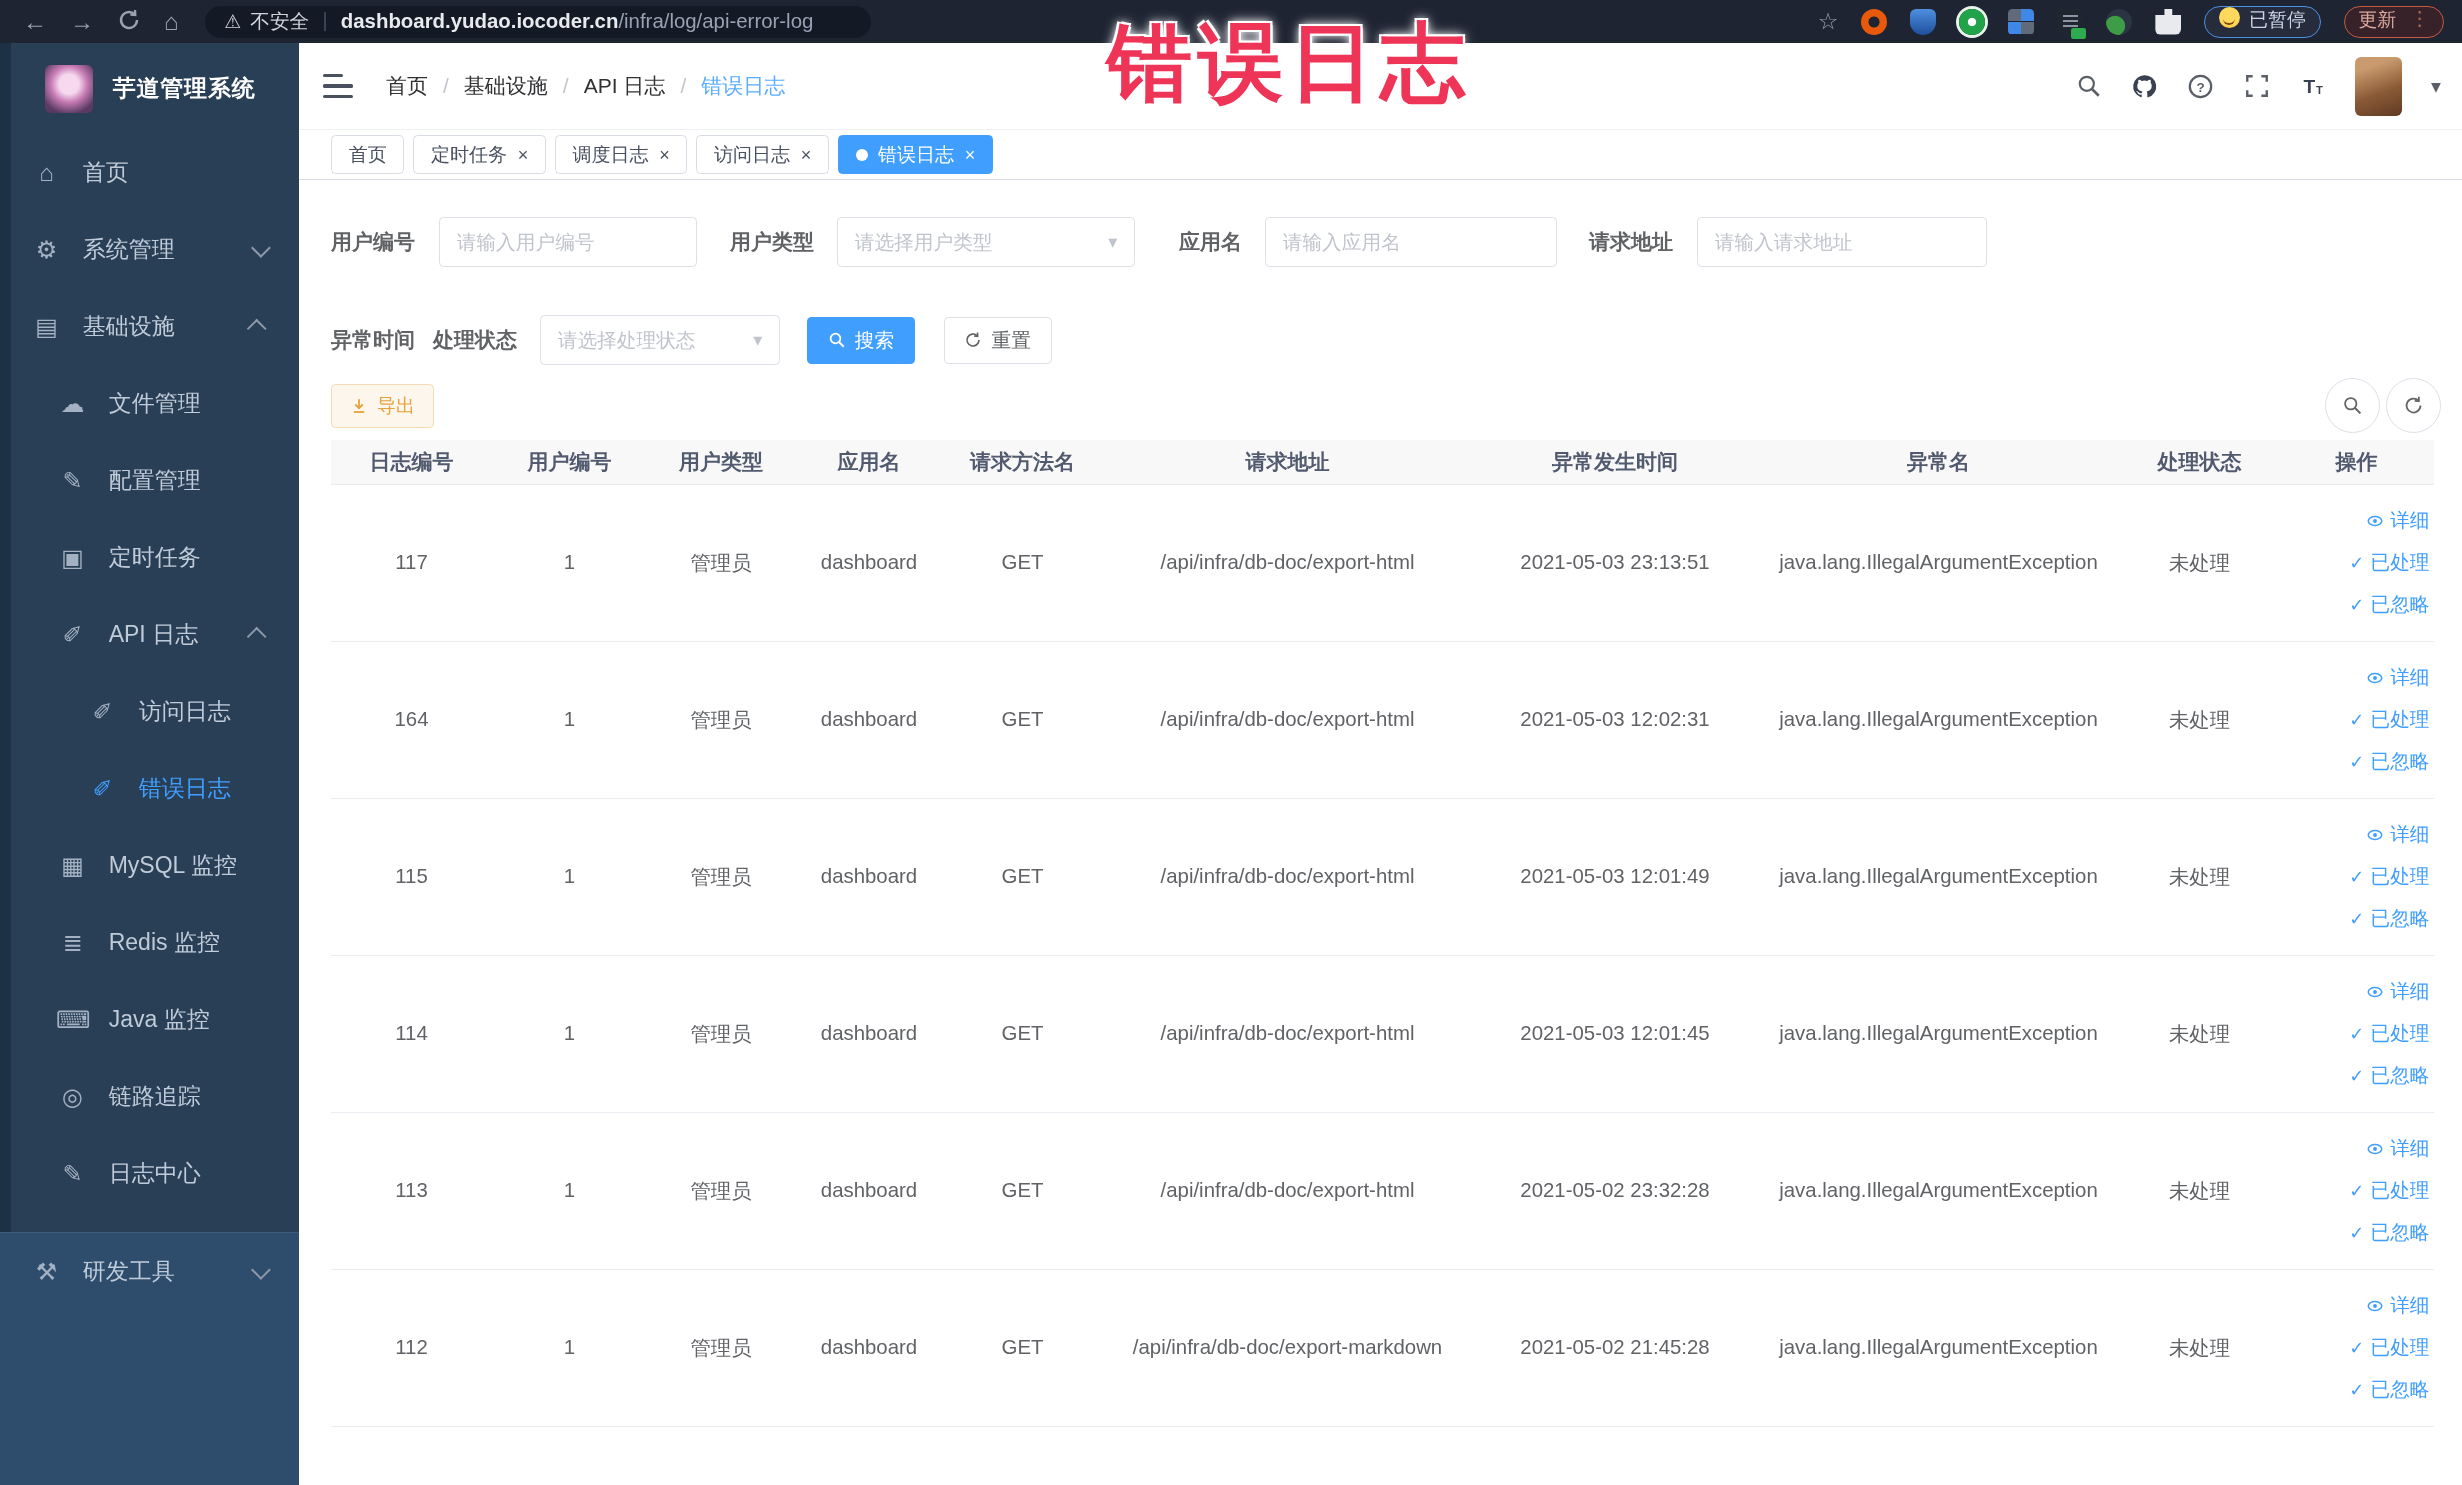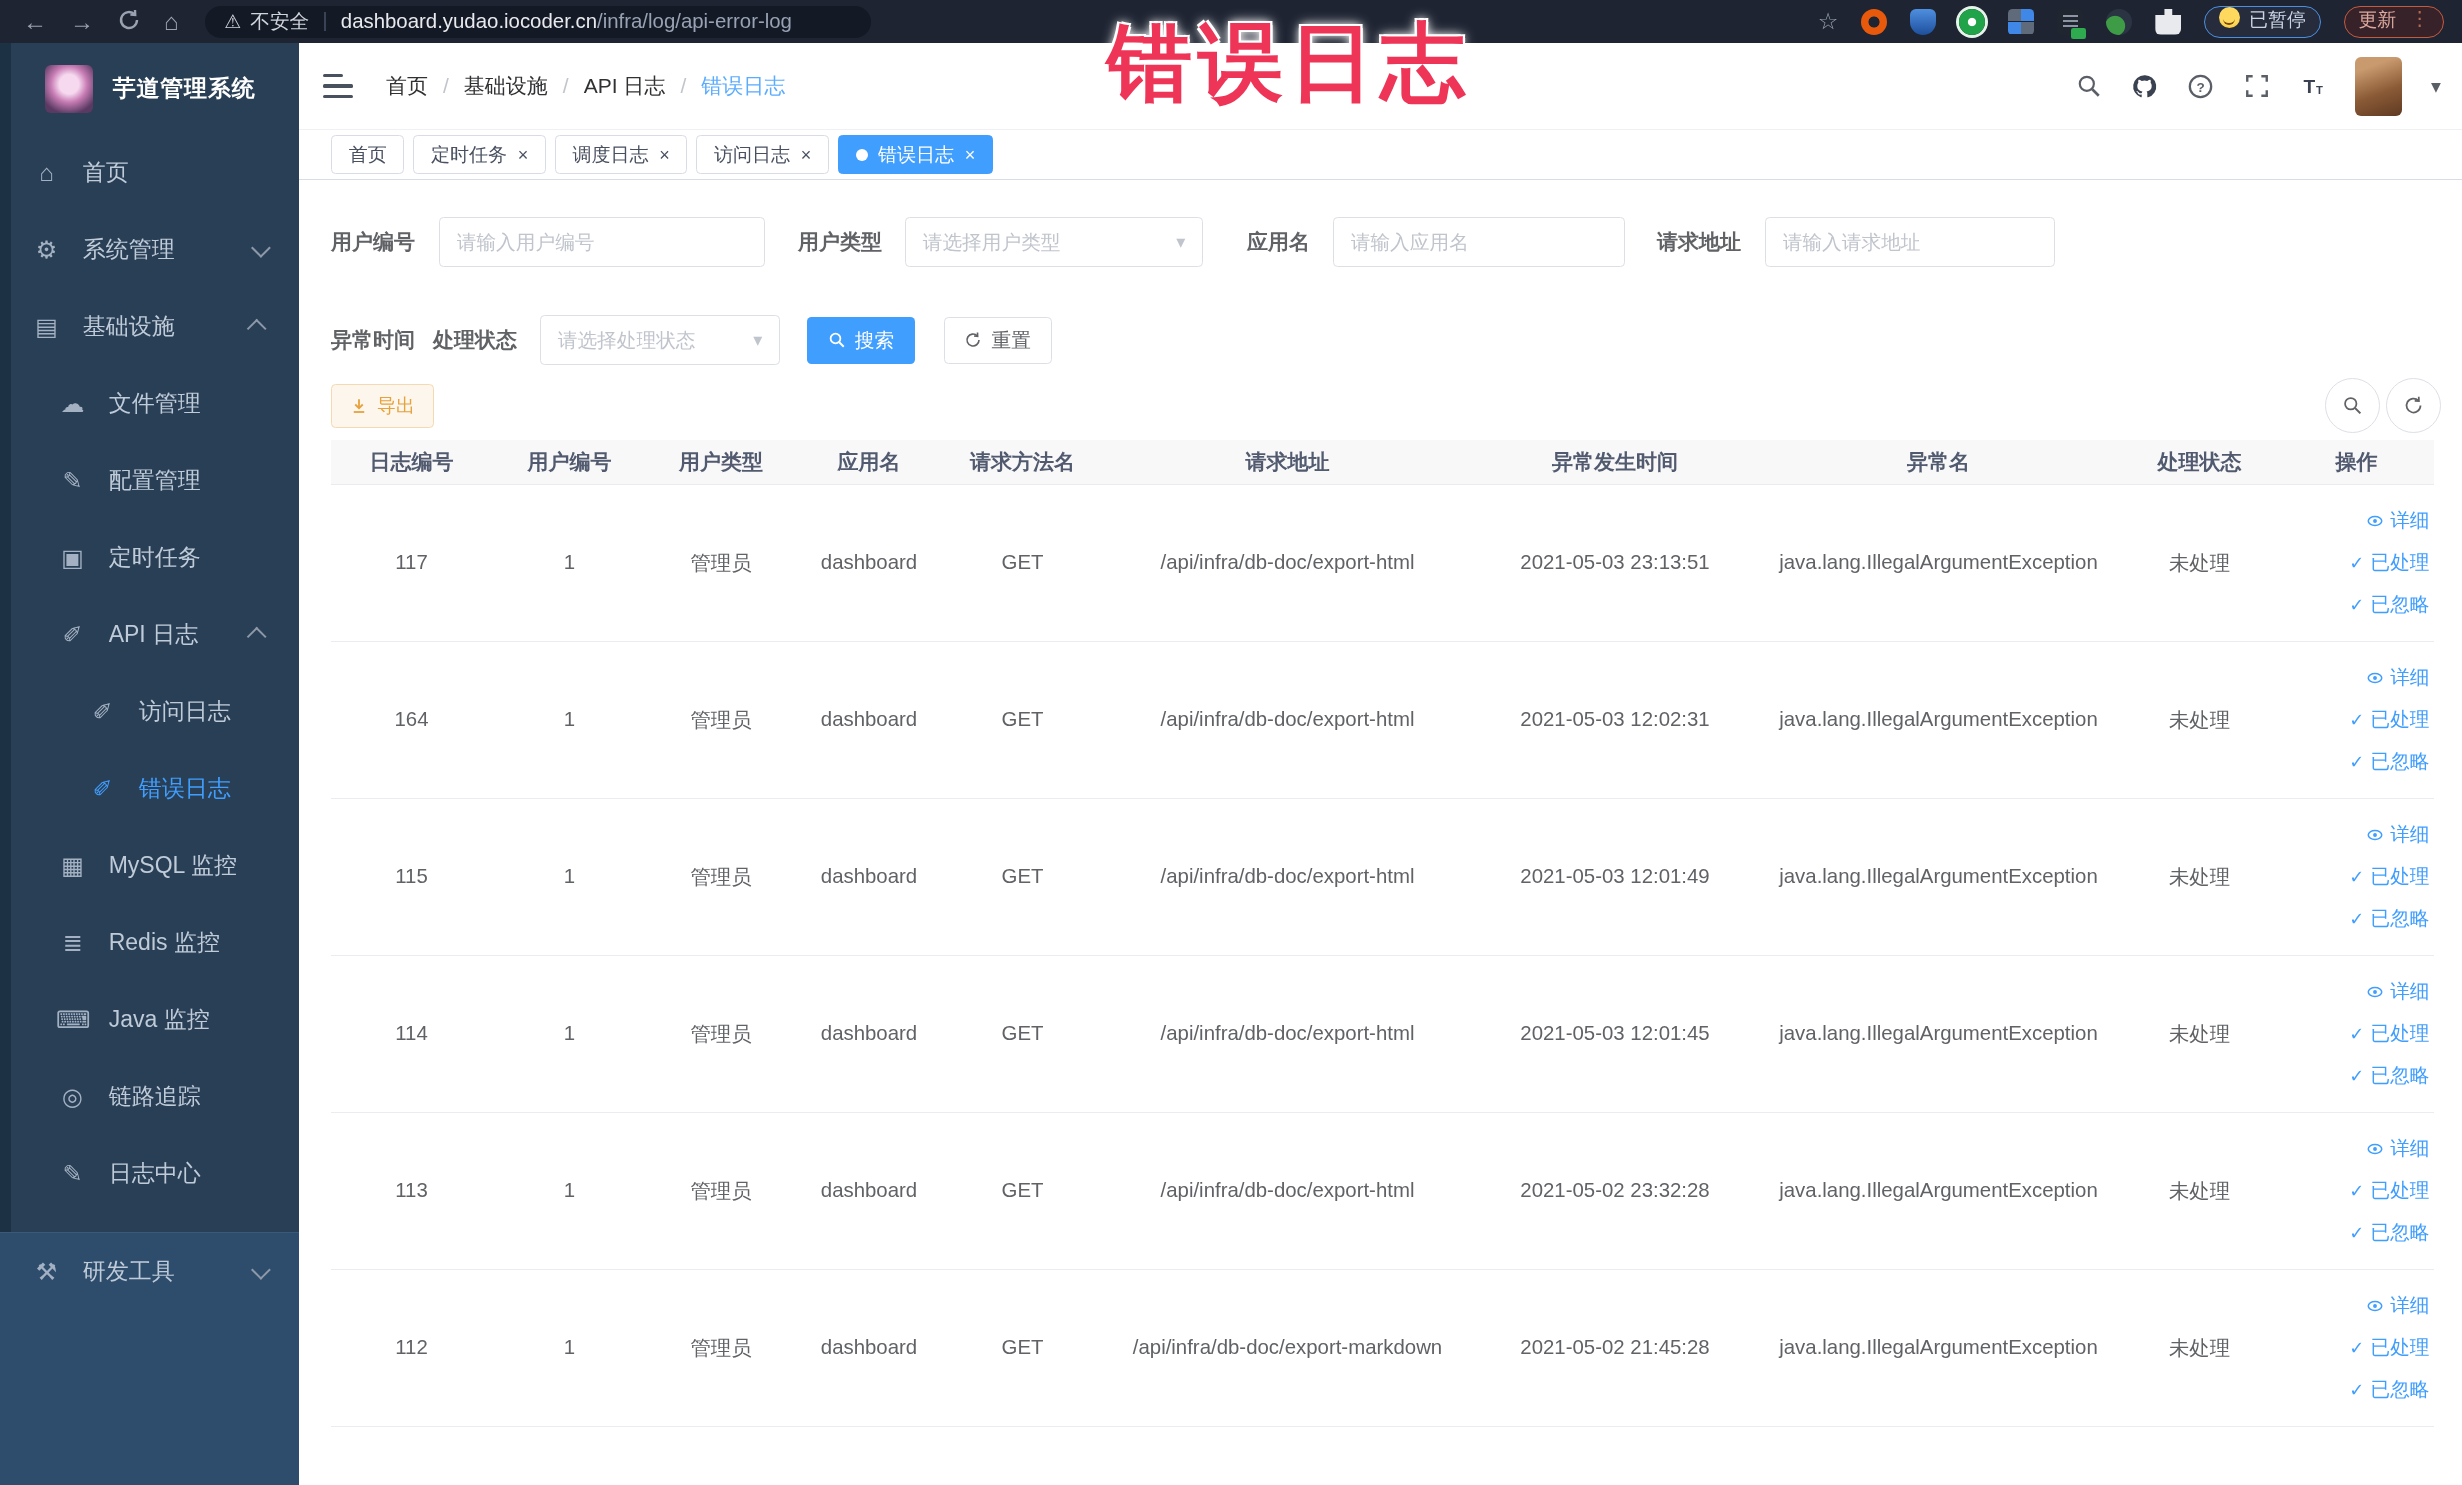--- a/index.html
+++ b/index.html
@@ -9,21 +9,21 @@
   
   .chrome{position:absolute;top:0;left:0;width:2462px;height:43px;background:#1e2432;
     display:flex;align-items:center;z-index:5;}
   .nav-ic{font-size:24px;color:#9aa2b1;margin-left:23px;line-height:1;}
   .reload-svg{margin-left:23px;}
   .url-pill{margin-left:26px;height:32px;width:666px;background:#141926;border-radius:16px;
     display:flex;align-items:center;padding:0 19.7px;}
   .warn{color:#cfd3da;font-size:19px;margin-right:9px;}
   .sec-label{color:#cfd3da;font-size:19.7px;}
   .url-div{width:1.5px;height:19.7px;background:#3a4356;margin:0 15px;}
-  .host{color:#e8eaed;font-size:20.4px;font-weight:400;}
+  .host{color:#e8eaed;font-size:20.4px;font-weight:700;}
   .path{color:#98a2b3;font-size:20.4px;}
   .chrome-right{margin-left:auto;display:flex;align-items:center;gap:23px;padding-right:18px;}
   .star{color:#9aa3b2;font-size:23px;}
   .ext{width:26px;height:26px;border-radius:50%;}
   .ext-orange{background:radial-gradient(circle at 50% 50%, #1e2432 28%, #e8590c 32%);}
   .ext-shield{background:linear-gradient(180deg,#4f8fe0,#1d4f9c);border-radius:6px 6px 50% 50%;}
   .ext-green{background:radial-gradient(circle,#fff 20%,#21a349 25%);box-shadow:0 0 0 3px #e6f3ea;}
   .ext-grid{border-radius:4.5px;background:
     linear-gradient(90deg,#5f6a7a 50%,#3f88e8 50%) 0 0/26px 12px no-repeat,
     linear-gradient(90deg,#3f88e8 50%,#5f6a7a 50%) 0 13.6px/26px 12px no-repeat;}
@@ -326,21 +326,21 @@
       <span class="dot"></span>
       <span>错误日志</span>
       <span class="close">×</span>
     </span>
   </div>
 
 <div class="content">
 
   <div class="f-row f-r1">
     <span class="f-label" style="margin-left:32px">用户编号</span>
-    <input class="inp" style="margin-left: 24px; width: 326px;" placeholder="请输入用户编号">
+    <input class="inp" style="margin-left: 24px; width: 258px;" placeholder="请输入用户编号">
     <span class="f-label" style="margin-left:33px">用户类型</span>
     <div class="sel" style="margin-left:23px;width:298px">
       <span class="ph">请选择用户类型</span>
       <span class="caret">▾</span>
     </div>
     <span class="f-label" style="margin-left:44px">应用名</span>
     <input class="inp" style="margin-left: 23px; width: 292px;" placeholder="请输入应用名">
     <span class="f-label" style="margin-left:32px">请求地址</span>
     <input class="inp" style="margin-left: 24px; width: 290px;" placeholder="请输入请求地址">
   </div>

